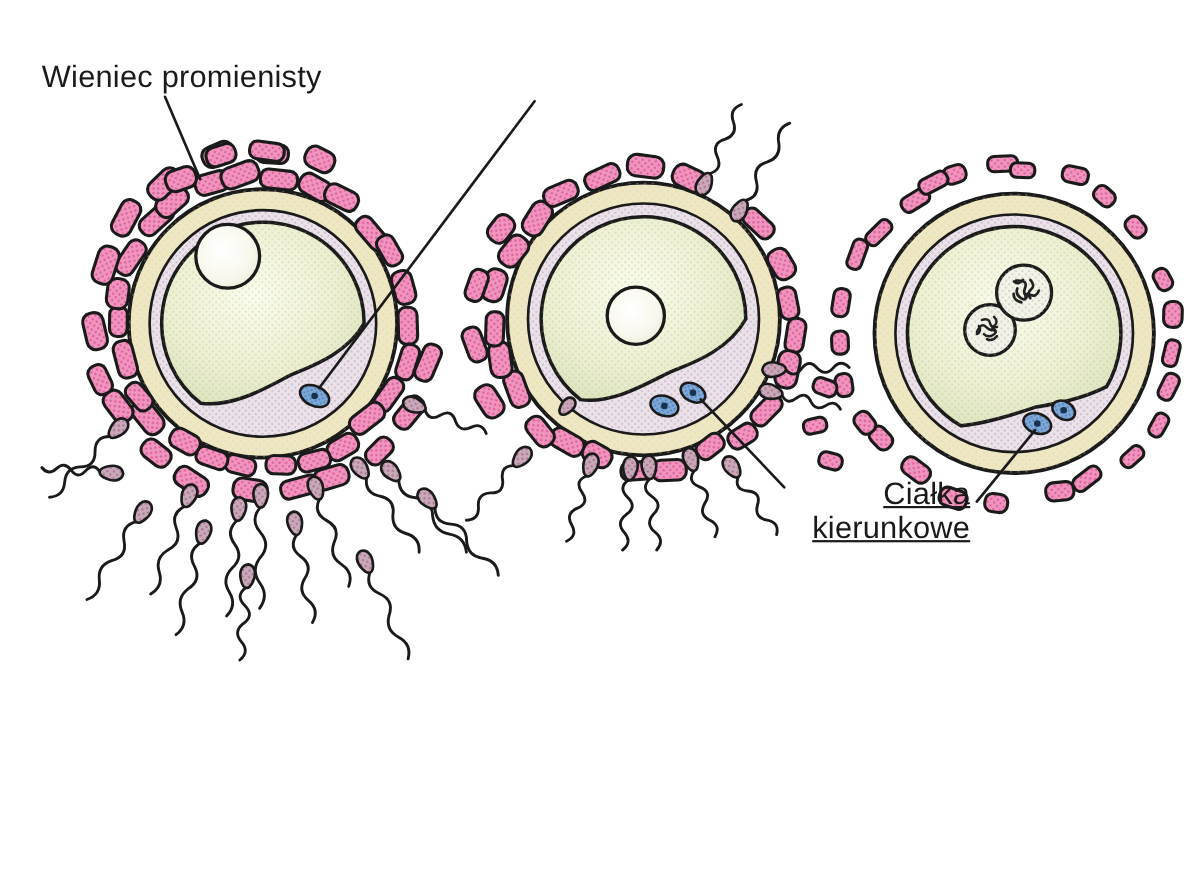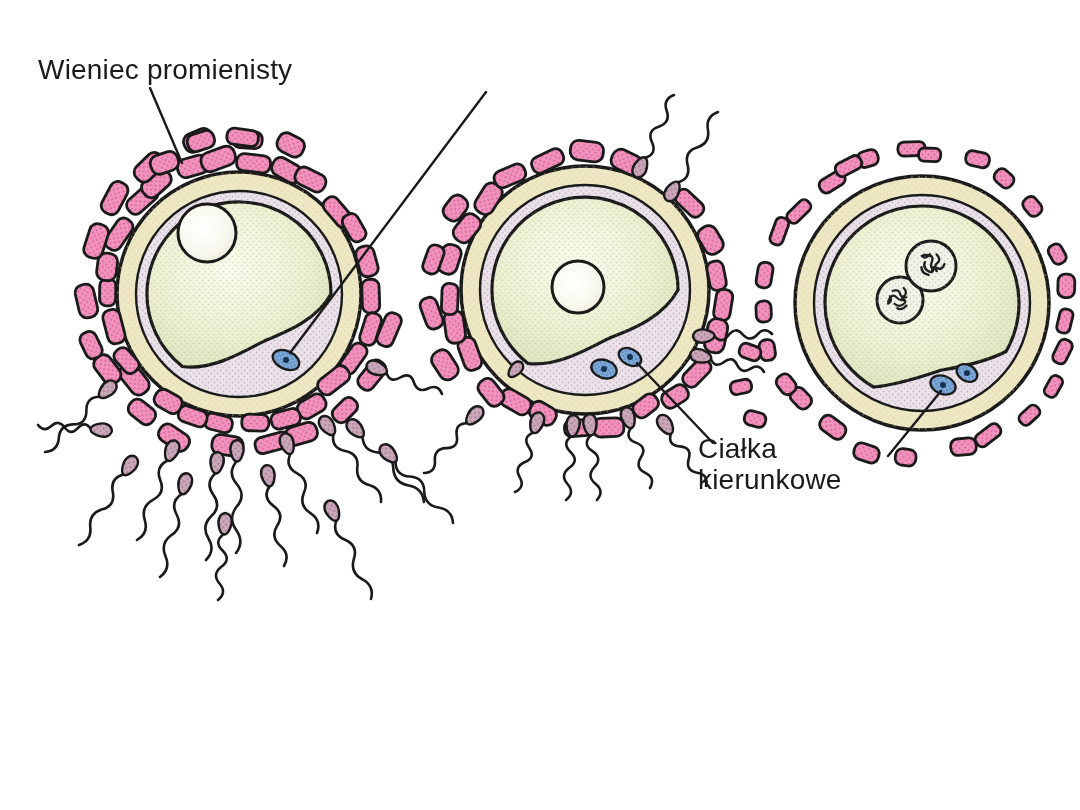--- a/index.html
+++ b/index.html
@@ -3,21 +3,21 @@
 <meta charset="utf-8">
 <style>
   html,body{margin:0;padding:0;background:#ffffff;}
   .stage{position:relative;width:1080px;height:810px;background:#ffffff;overflow:hidden;
          font-family:"Liberation Sans",sans-serif;}
   .stage svg{position:absolute;left:0;top:0;}
   .lbl{position:absolute;font-size:28px;line-height:1.12;color:#1a1a1a;
        font-family:"Liberation Sans",sans-serif;letter-spacing:0.2px;}
   .lbl-corona{left:38px;top:54px;}
   .lbl-first{left:364px;top:54px;}
-  .lbl-pbs{left:698px;top:433px;width:184px;text-align:left;white-space:pre-line;}
+  .lbl-pbs{left:698px;top:433px;width:184px;text-align:right;white-space:pre-line;text-decoration:underline;}
 </style>
 </head>
 <body>
 
 <div class="stage">
   <svg id="fig" width="1080" height="810" viewBox="0 0 1080 810">
     <defs>
       <radialGradient id="cytoGrad" cx="45%" cy="40%" r="75%">
         <stop offset="0%" stop-color="#fbfcee"></stop>
         <stop offset="55%" stop-color="#eef0d3"></stop>

